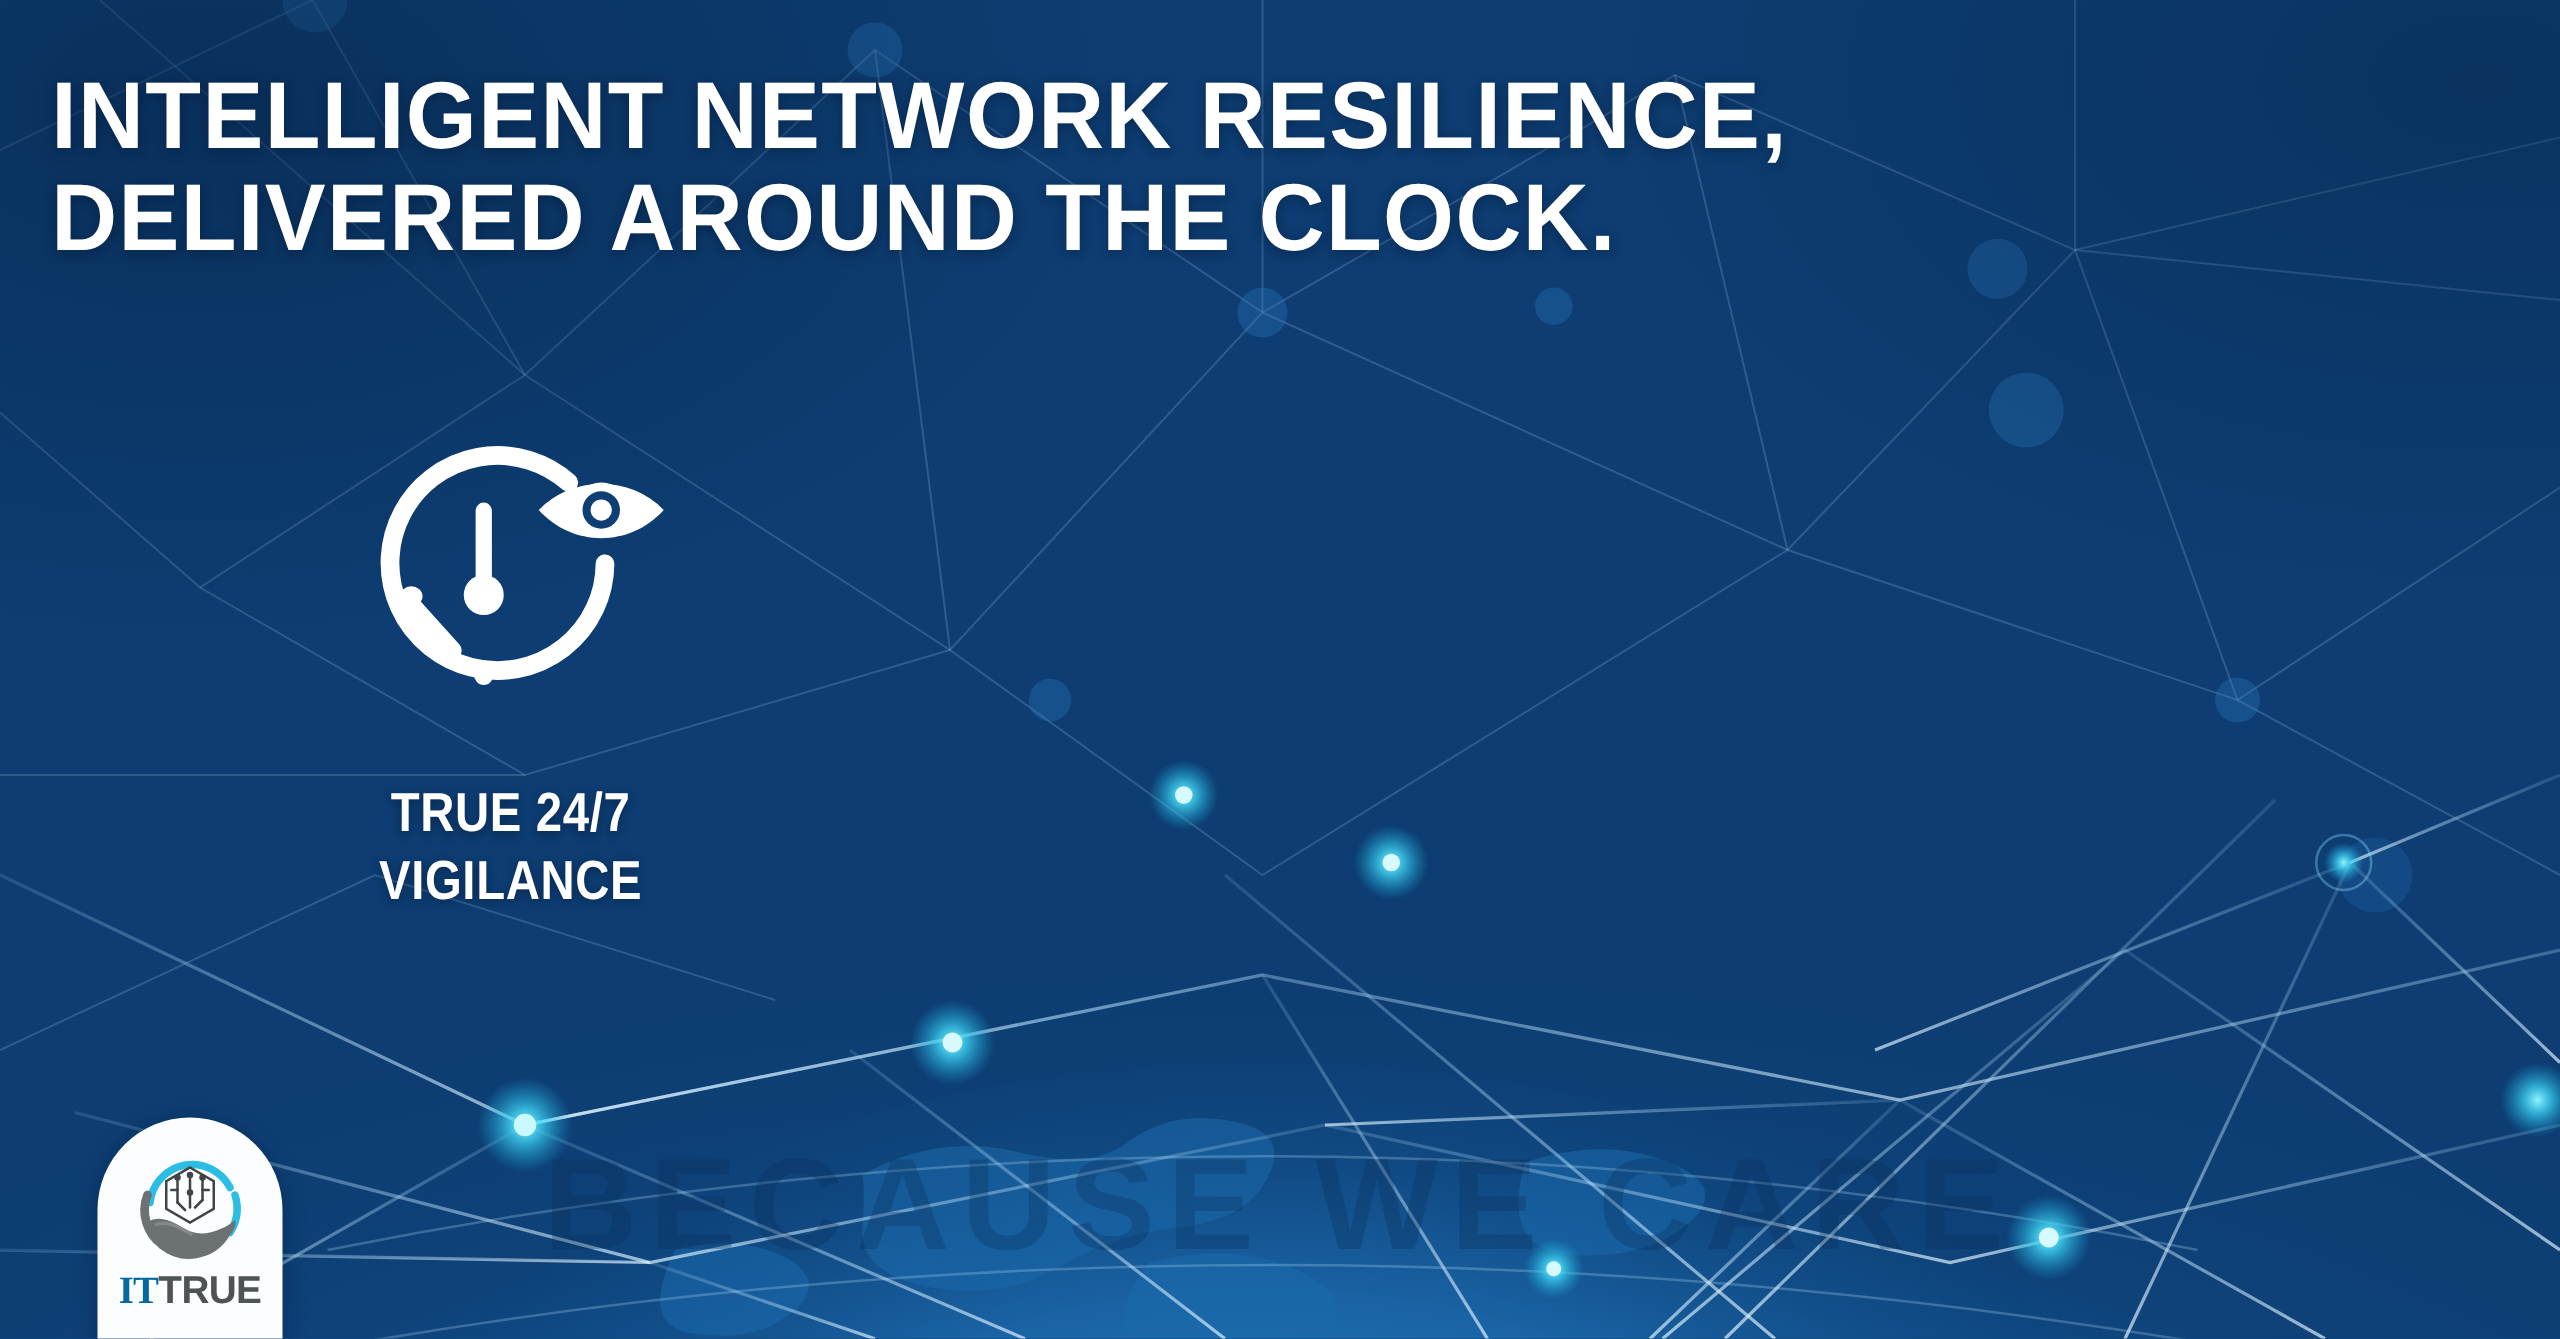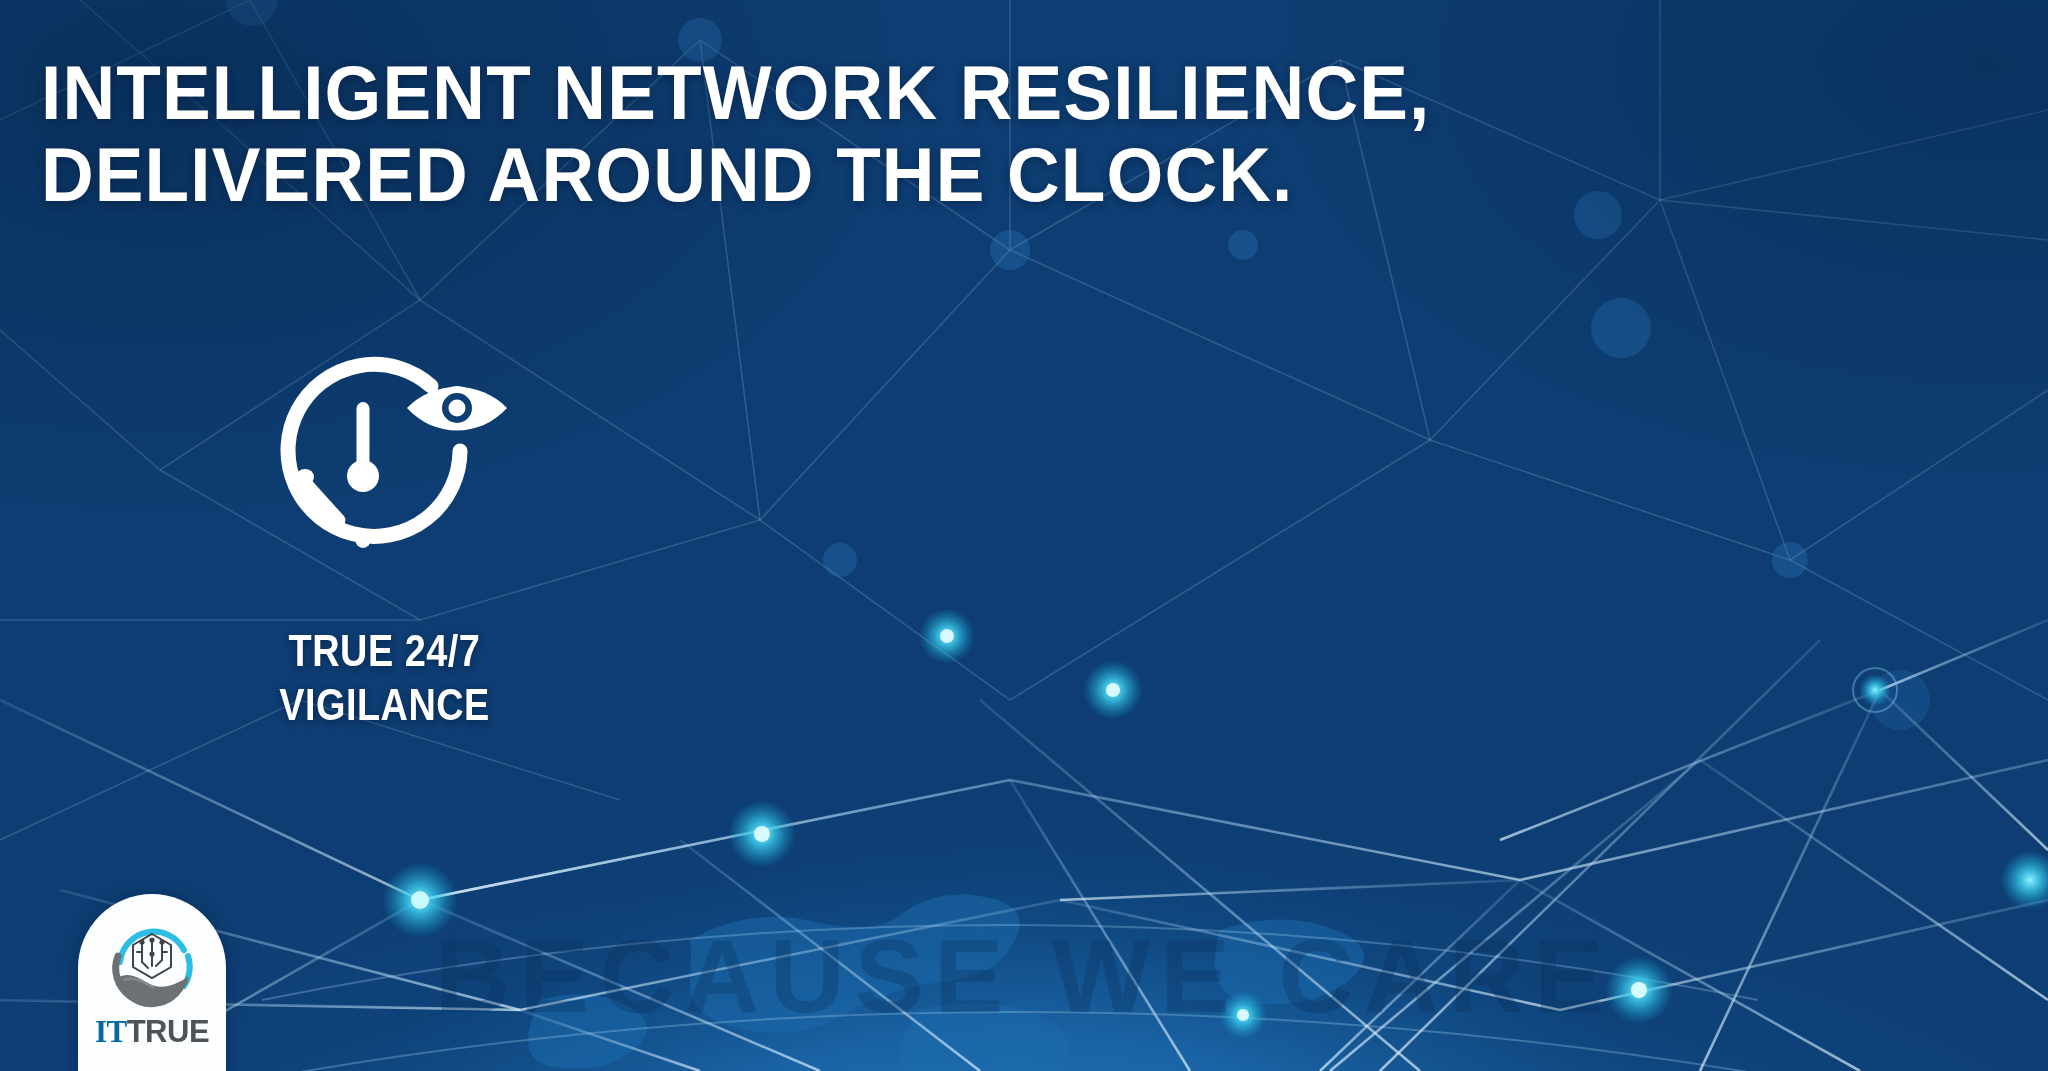--- a/index.html
+++ b/index.html
@@ -37,41 +37,40 @@
     left:0; right:0;
     top:905px;
     text-align:center;
     font-size:104px;
     font-weight:bold;
     letter-spacing:10px;
     color:rgba(10,45,90,.30);
     font-family:"Liberation Sans", sans-serif;
     white-space:nowrap;
     pointer-events:none;
-    margin-top:12px;
   }
 
   
   .headline {
     position:absolute;
     top:52px; left:0; right:0;
     color:#ffffff;
     font-family:"Liberation Sans", sans-serif;
     font-weight:bold;
     font-size:76px;
     line-height:1.08;
     letter-spacing:1.2px;
     text-shadow:0 2px 10px rgba(0,20,45,.45);
   }
   .headline .l1, .headline .l2 { display:block; transform:scaleX(.96); }
 
   
   .features {
     position:absolute;
-    top:350px; left:164px; width:1560px;
+    top:350px; left:188px; width:1560px;
     display:flex;
     justify-content:space-between;
   }
   .feature { width:440px; display:flex; flex-direction:column; align-items:center; }
   .feature-icon { height:250px; display:flex; align-items:center; justify-content:center; }
   .feature-label {
     margin-top:24px;
     color:#ffffff;
     font-family:"Liberation Sans", sans-serif;
     font-weight:bold;

